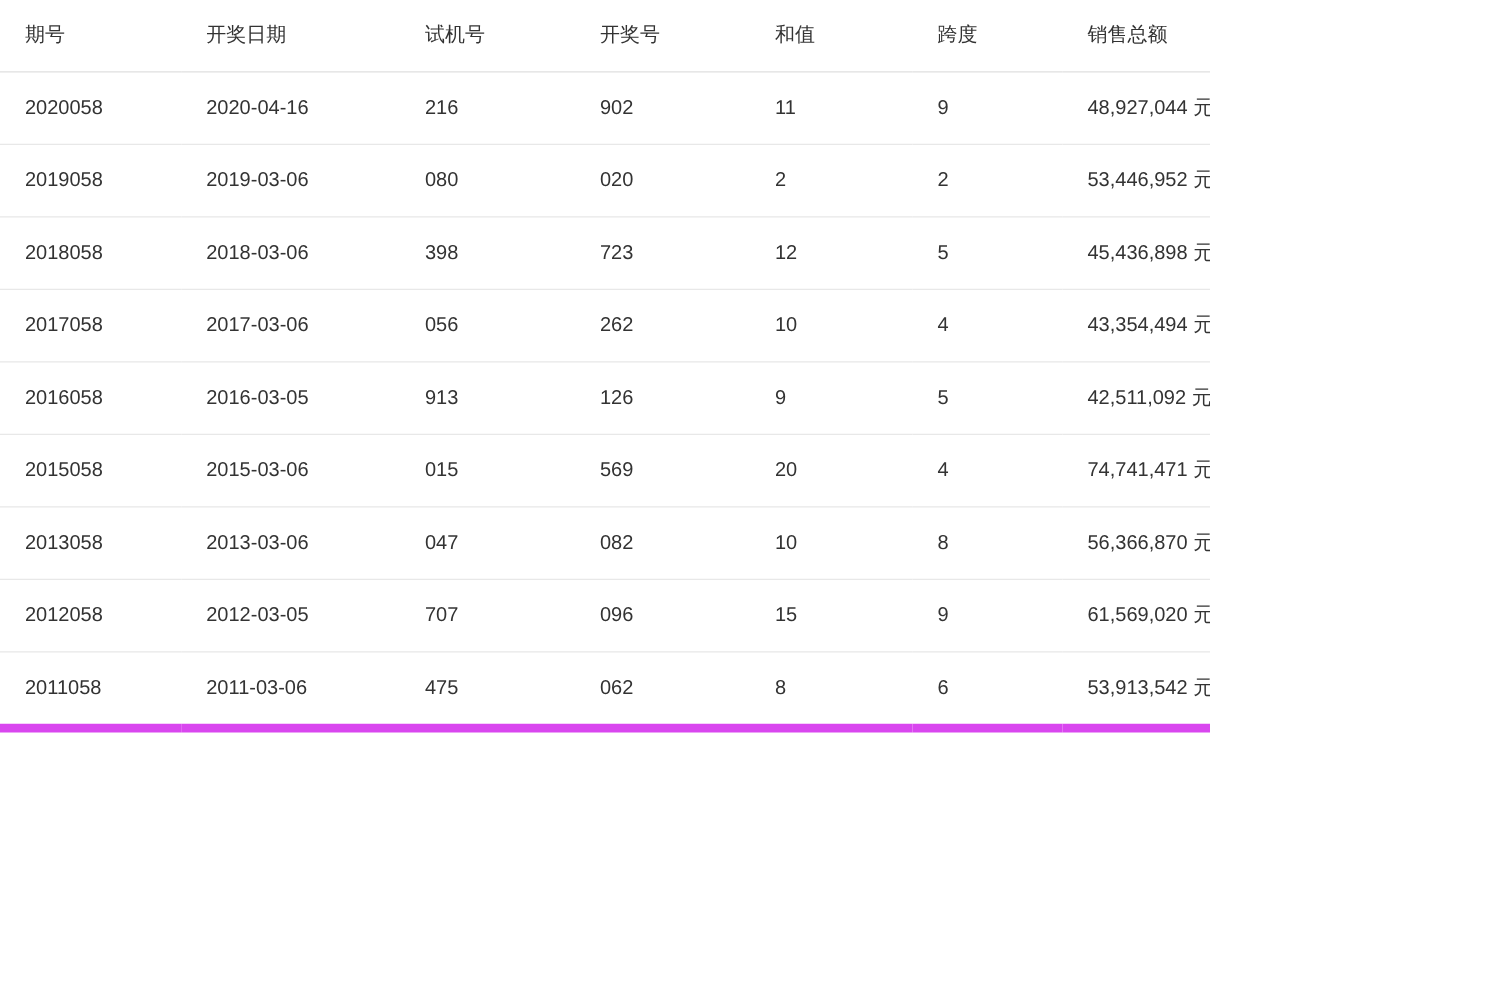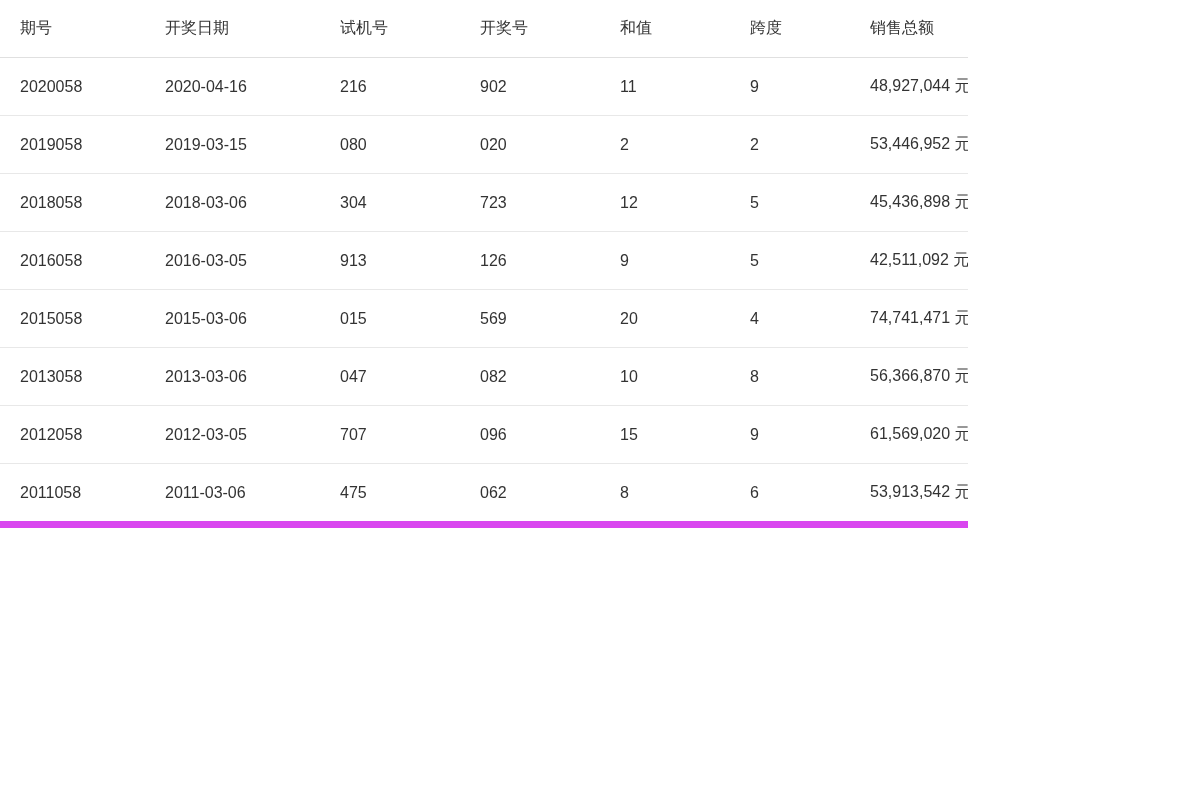--- a/index.html
+++ b/index.html
@@ -92,35 +92,44 @@
           <td>2020058</td>
           <td>2020-04-16</td>
           <td class="bold">216</td>
           <td class="bold">902</td>
           <td>11</td>
           <td>9</td>
           <td>48,927,044 元</td>
         </tr>
         <tr>
           <td>2019058</td>
-          <td>2019-03-15</td>
+          <td>2019-03-06</td>
           <td class="bold">080</td>
           <td class="bold">020</td>
           <td>2</td>
           <td>2</td>
           <td>53,446,952 元</td>
         </tr>
         <tr>
           <td>2018058</td>
           <td>2018-03-06</td>
-          <td class="bold">304</td>
+          <td class="bold">398</td>
           <td class="bold">723</td>
           <td>12</td>
           <td>5</td>
           <td>45,436,898 元</td>
+        </tr>
+        <tr>
+          <td>2017058</td>
+          <td>2017-03-06</td>
+          <td class="bold">056</td>
+          <td class="bold">262</td>
+          <td>10</td>
+          <td>4</td>
+          <td>43,354,494 元</td>
         </tr>
         <tr>
           <td>2016058</td>
           <td>2016-03-05</td>
           <td class="bold">913</td>
           <td class="bold">126</td>
           <td>9</td>
           <td>5</td>
           <td>42,511,092 元</td>
         </tr>

